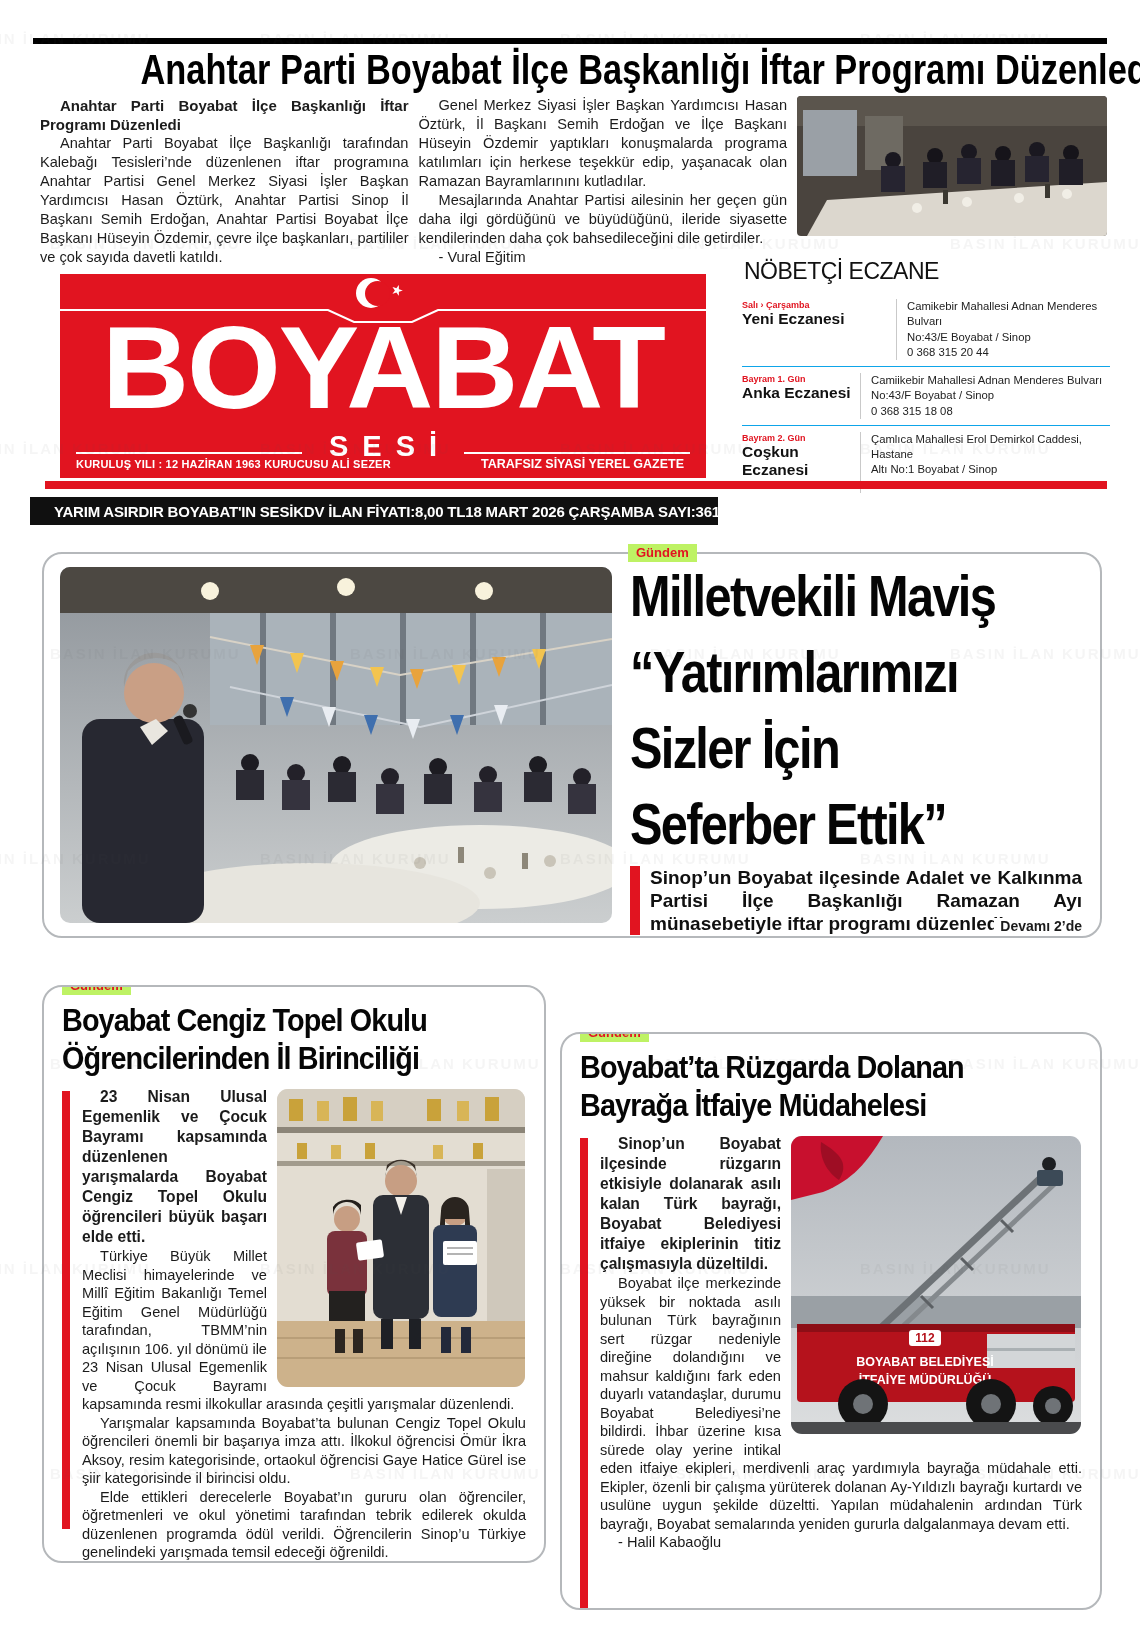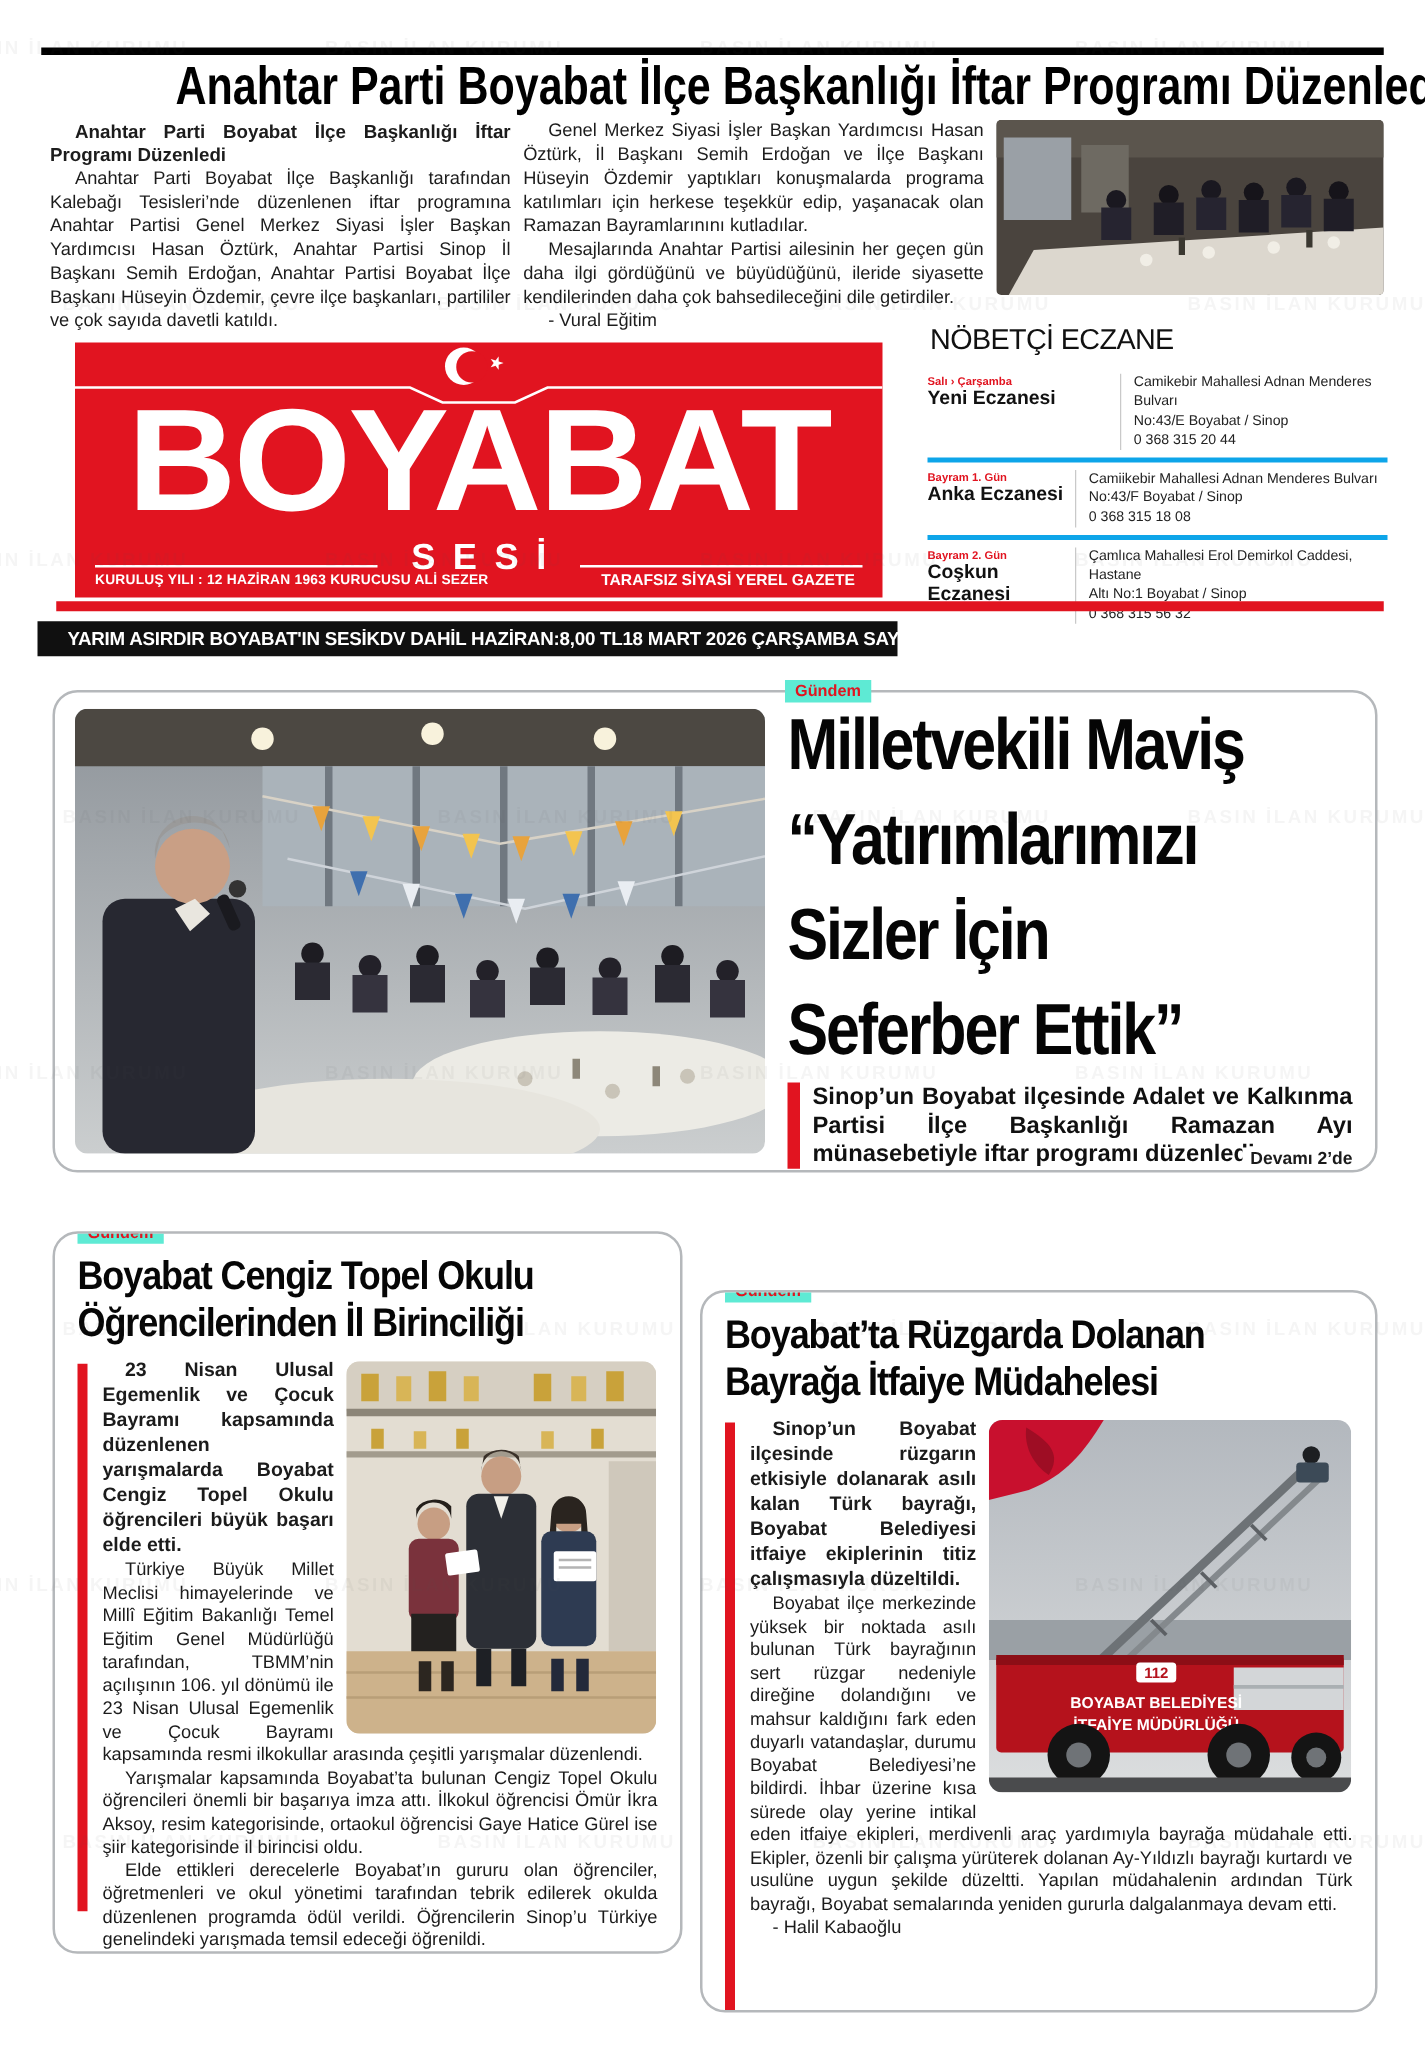--- a/index.html
+++ b/index.html
@@ -34,35 +34,35 @@
         font-weight:bold;color:#fff;letter-spacing:14px;text-indent:14px;}
   .ses-line{position:absolute;top:178px;height:2px;background:#fff;}
   #ses-line-l{left:16px;width:226px;}
   #ses-line-r{left:404px;width:226px;}
   #mast-found{position:absolute;left:16px;top:184px;font-size:11px;font-weight:bold;color:#fff;letter-spacing:.2px;}
   #mast-motto{position:absolute;right:22px;top:183px;font-size:12.5px;font-weight:bold;color:#fff;}
 
   
   #eczane{left:742px;top:258px;width:368px;}
   #eczane h2{margin:0 0 8px 2px;font-size:23px;font-weight:normal;letter-spacing:-.5px;color:#111;}
-  .ecz-row{display:flex;padding:6px 0 6px 0;border-top:4px solid #0ea5e9;}
+  .ecz-row{display:flex;padding:6px 0 6px 0;border-top:1px solid #0ea5e9;}
   .ecz-row:first-of-type{border-top:none;gap:36px;}
   .ecz-left{width:118px;flex:none;padding-top:1px;}
   .ecz-day{color:var(--red);font-size:9px;font-weight:bold;}
   .ecz-name{font-size:15.5px;font-weight:bold;line-height:1.15;color:#111;}
   .ecz-right{border-left:1px solid #c9c9c9;padding-left:10px;font-size:11.3px;line-height:1.35;color:#222;}
 
   #red-strip{left:45px;top:481px;width:1062px;height:8px;background:var(--red);}
   #info-bar{left:30px;top:497px;width:688px;height:28px;background:#101010;color:#fff;display:flex;
         align-items:center;justify-content:space-between;padding:0 24px;box-sizing:border-box;
         font-weight:bold;font-size:15px;white-space:nowrap;letter-spacing:-.2px;}
 
   
   .card{position:absolute;border:2px solid #b5b8bb;border-radius:20px;box-sizing:border-box;background:#fff;}
-  .tag{position:absolute;top:-10px;background:#5eead4;color:var(--red);font-weight:bold;font-size:13px;
+  .tag{position:absolute;top:-10px;background:#bef264;color:var(--red);font-weight:bold;font-size:13px;
         padding:0 8px;line-height:18px;z-index:2;}
   #main-card{left:42px;top:552px;width:1060px;height:386px;}
   #main-card .tag{left:584px;}
   #main-photo{position:absolute;left:16px;top:13px;width:552px;height:356px;border-radius:10px;overflow:hidden;}
   #main-right{position:absolute;left:586px;top:4px;width:462px;height:378px;}
   .mh{font-size:58px;font-weight:bold;letter-spacing:-2px;line-height:76px;white-space:nowrap;
         transform:scaleX(.84);transform-origin:left center;color:#050505;}
   #main-lede{display:flex;margin-top:4px;width:452px;}
   .lede-bar{width:10px;background:var(--red);flex:none;margin-right:10px;}
   #main-lede .lede-text{font-size:19px;font-weight:bold;line-height:23px;text-align:justify;color:#101010;}
@@ -222,21 +222,21 @@
         <div>0 368 315 56 32</div>
       </div>
     </div>
 
   </div>
 
   <div class="abs" id="red-strip"></div>
 
   <div class="abs" id="info-bar">
     <span>YARIM ASIRDIR BOYABAT'IN SESİ</span>
-    <span>KDV DAHİL HAZİRAN:8,00 TL</span>
+    <span>KDV İLAN FİYATI:8,00 TL</span>
     <span>18 MART 2026 ÇARŞAMBA SAYI:3618</span>
   </div>
 
   <div class="card" id="main-card">
     <span class="tag">Gündem</span>
 
     <div id="main-photo">
       <svg viewBox="0 0 552 356" preserveAspectRatio="none">
         <defs>
           <linearGradient id="hallg" x1="0" y1="0" x2="0" y2="1">

